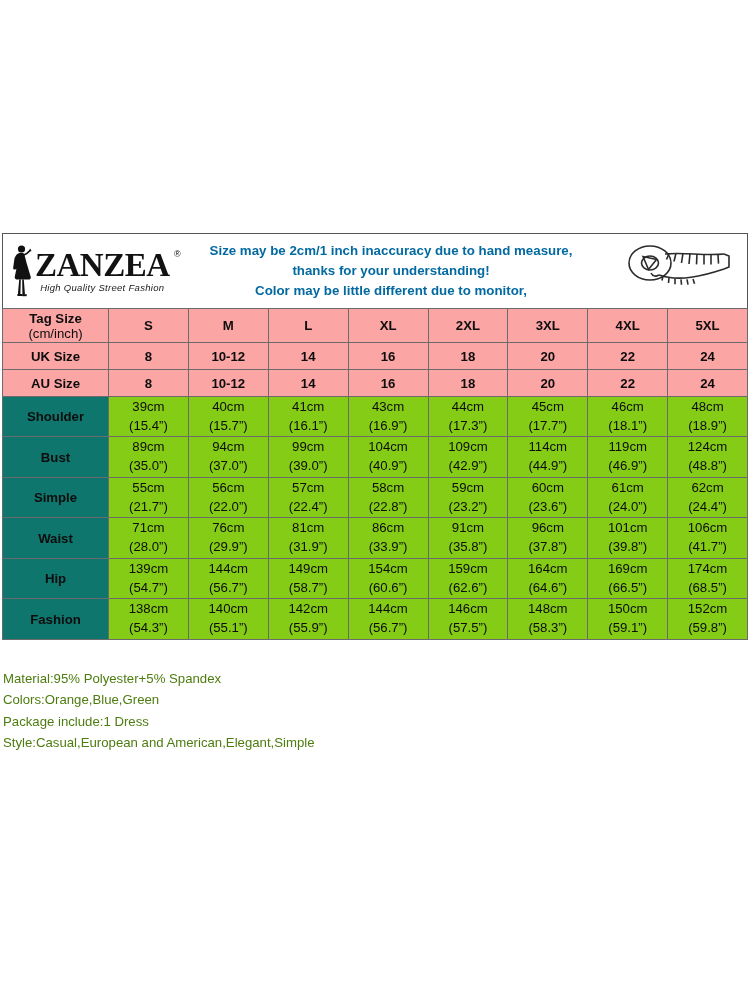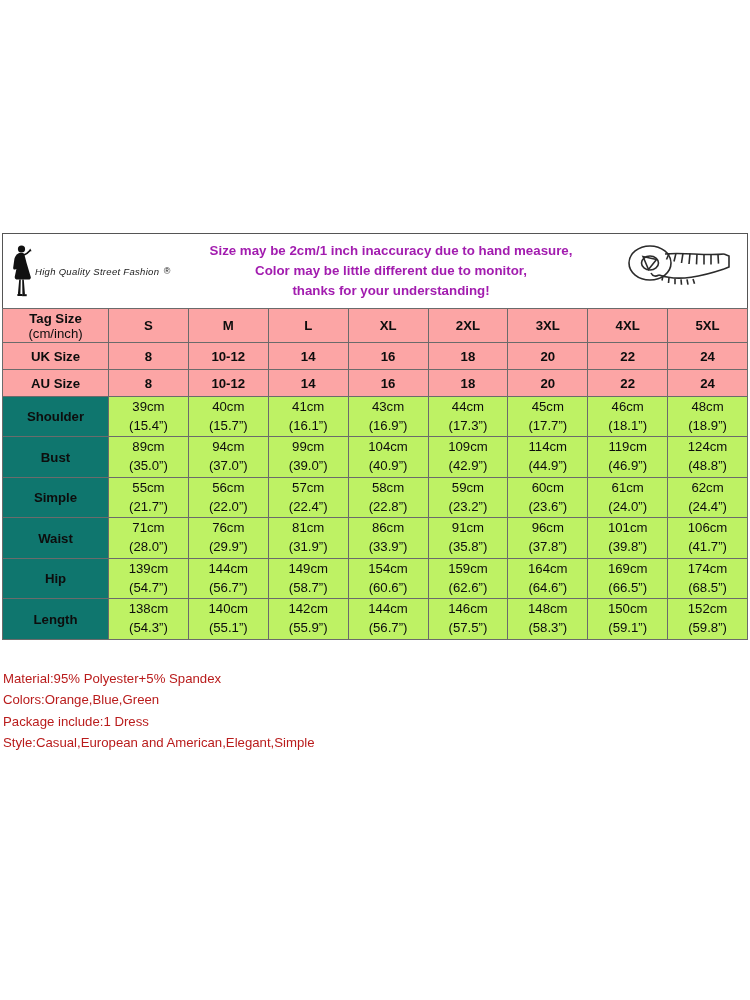--- a/index.html
+++ b/index.html
@@ -62,21 +62,21 @@
     letter-spacing: 0.3px;
     margin-top: 1px;
     text-align: center;
     font-style: italic;
   }
   .disclaimer {
     flex: 1;
     text-align: center;
     font-size: 13.3px;
     font-weight: bold;
-    color: #a21caf;
+    color: #0369a1;
     line-height: 1.48;
     padding-right: 28px;
   }
   .tape-cell {
     width: 130px;
     height: 100%;
     display: flex;
     align-items: center;
     justify-content: center;
     padding-right: 6px;
@@ -106,37 +106,37 @@
   td.lbl .sub { display: block; font-size: 13.2px; font-weight: normal; }
   tr.hdr td {
     background: #fca5a5;
     height: 27px;
     font-size: 13.2px;
     font-weight: bold;
   }
   tr.hdr.tall td { height: 34px; }
   tr.meas td { height: 38px; }
   tr.meas td.val {
-    background: #bef264;
+    background: #84cc16;
     font-size: 13.2px;
     font-weight: normal;
     line-height: 1.42;
     padding: 1px 0;
   }
   td.val .cm, td.val .inch { display: block; }
 
   
   .specs {
     position: absolute;
     left: 3px; top: 668px;
     width: 744px;
   }
   .specs div {
     font-size: 13.2px;
-    color: #b91c1c;
+    color: #4d7c0f;
     line-height: 1.62;
     white-space: nowrap;
   }
 </style>
 </head>
 <body>
 
 <div id="page">
 
   <div class="banner">
@@ -146,29 +146,30 @@
         <circle cx="10.5" cy="6" r="3.6" fill="#111"></circle>
         <path d="M9 9.8 C5.6 10.6 3.6 13.6 3.2 17.2 L2.2 24.5 C2.0 26.0 3.0 26.9 4.1 26.5 L5.4 26.0 L3.8 33.5 C3.4 35.4 4.6 36.6 6.6 36.6 L17.5 36.6 C19.4 36.6 20.3 35.2 19.6 33.4 L15.6 20.0 C14.8 17.0 13.8 12.0 12.4 9.9 Z" fill="#111"></path>
         <path d="M11.5 12.5 C14.5 11.6 17.4 9.6 19.6 7.0" stroke="#111" stroke-width="1.7" fill="none"></path>
         <path d="M19.2 5.4 L20.6 8.2 L18.0 8.0 Z" fill="#111"></path>
         <path d="M8.2 36.6 L7.0 50.0 C6.9 51.1 7.5 51.6 8.3 51.5 L9.4 51.3 L9.8 36.6 Z" fill="#111"></path>
         <path d="M12.8 36.6 L13.9 50.4 C14.0 51.4 13.4 52.0 12.6 51.9 L11.4 51.6 L11.2 36.6 Z" fill="#111"></path>
         <rect x="6.4" y="51.0" width="4.6" height="2.0" fill="#111"></rect>
         <rect x="11.1" y="51.2" width="4.6" height="2.0" fill="#111"></rect>
       </svg>
       <span class="logo-text-wrap">
+        <span class="logo-word">ZANZEA</span>
         <span class="logo-reg">®</span>
         <span class="logo-tag">High Quality Street Fashion</span>
       </span>
     </div>
 
     <div class="disclaimer">
       <div>Size may be 2cm/1 inch inaccuracy due to hand measure,</div>
+      <div>thanks for your understanding!</div>
       <div>Color may be little different due to monitor,</div>
-      <div>thanks for your understanding!</div>
     </div>
 
     <div class="tape-cell">
       <svg width="116" height="58" viewBox="0 0 116 58">
         <g fill="none" stroke="#2b2b2b" stroke-width="1.6">
           <ellipse cx="29" cy="21" rx="21" ry="17"></ellipse>
           <ellipse cx="29" cy="21" rx="8.5" ry="7"></ellipse>
           <path d="M22 14.5 L27.5 27.5 L35.5 17.5 Z"></path>
           <path d="M44 12 C62 10 84 14 103 12"></path>
           <path d="M38 33 C58 40 82 34 103 27"></path>
@@ -410,21 +411,21 @@
             <span class="cm">169cm</span>
             <span class="inch">(66.5”)</span>
           </td>
         <td class="val">
             <span class="cm">174cm</span>
             <span class="inch">(68.5”)</span>
           </td>
       </tr>
 
       <tr class="meas">
-        <td class="lbl">Length</td>
+        <td class="lbl">Fashion</td>
         <td class="val">
             <span class="cm">138cm</span>
             <span class="inch">(54.3”)</span>
           </td>
         <td class="val">
             <span class="cm">140cm</span>
             <span class="inch">(55.1”)</span>
           </td>
         <td class="val">
             <span class="cm">142cm</span>

